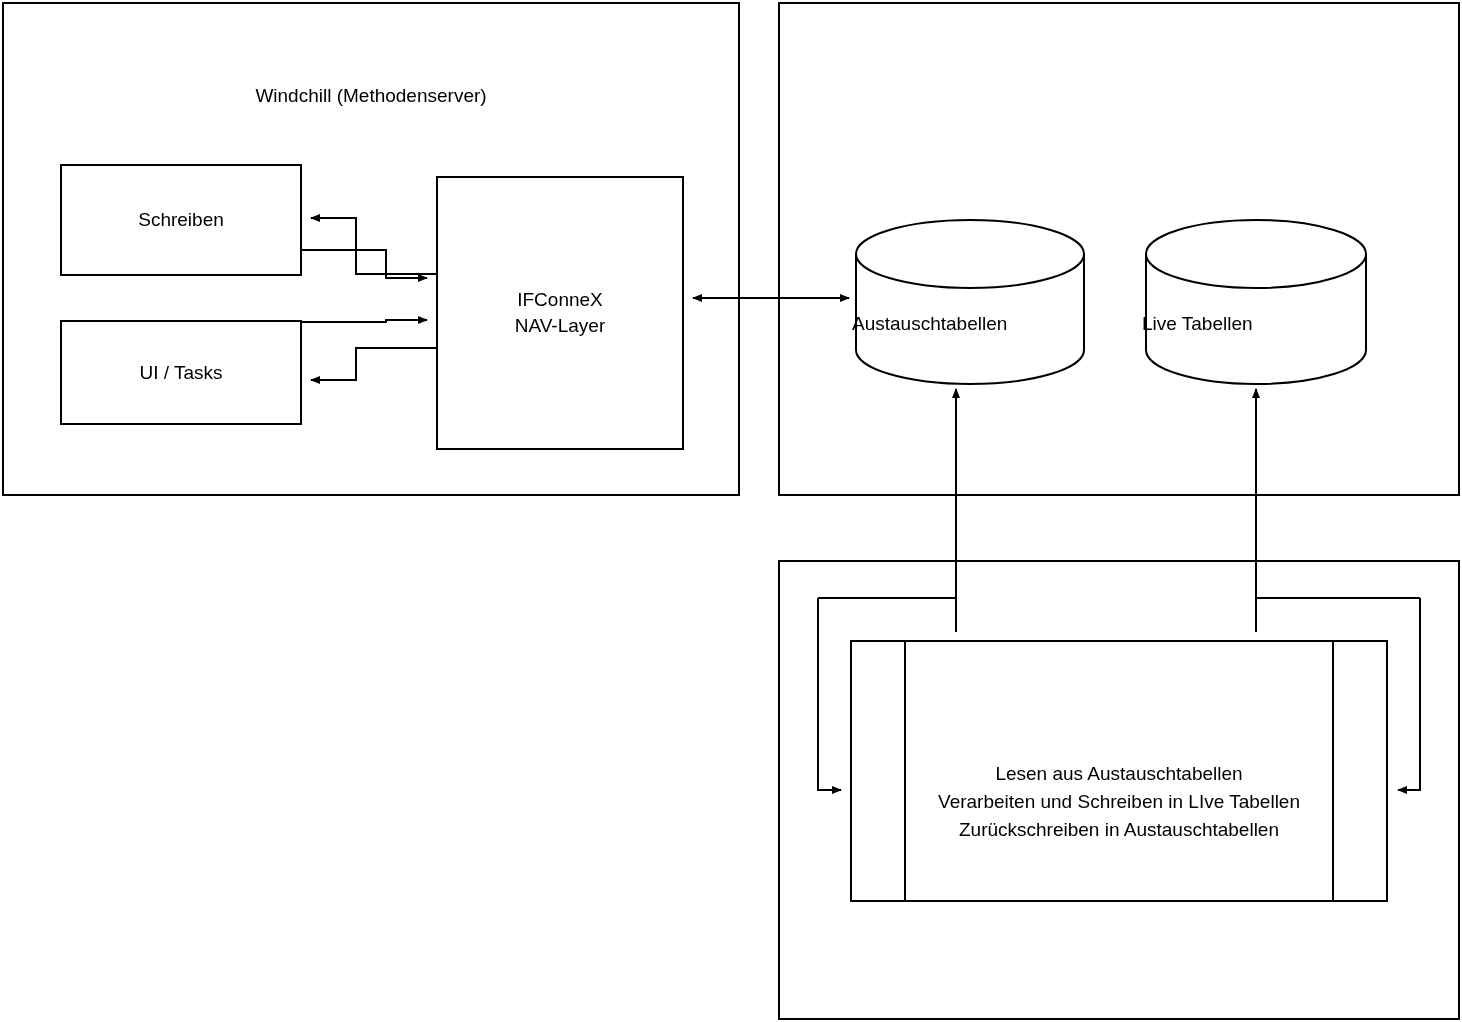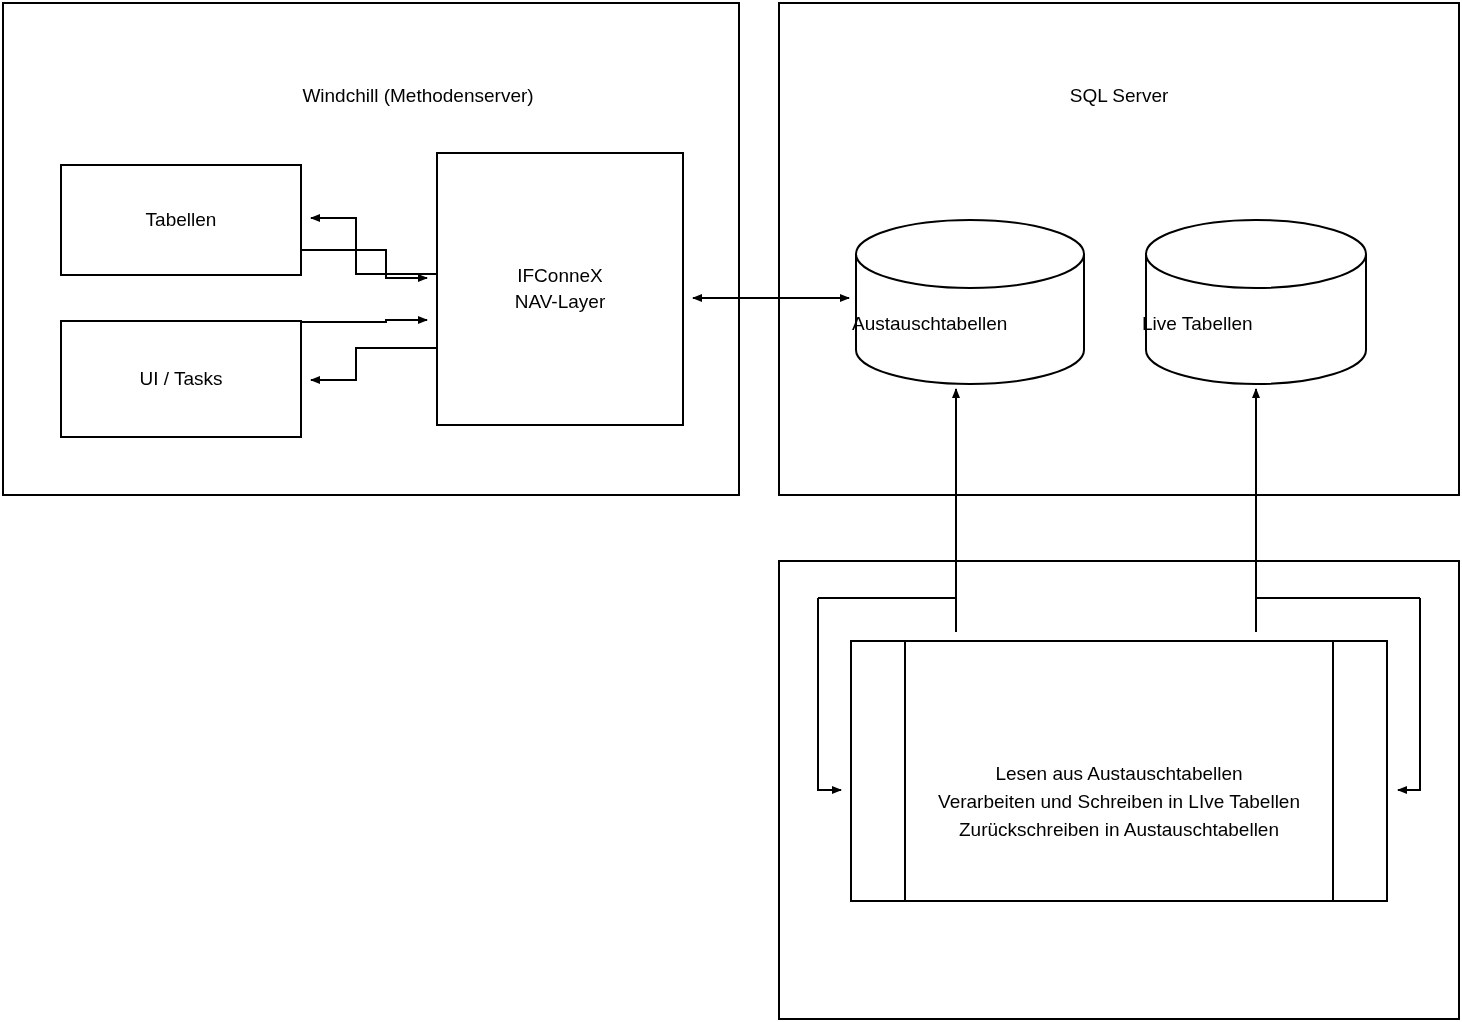--- a/index.html
+++ b/index.html
@@ -50,31 +50,30 @@
     font-size: 19px;
     line-height: 23px;
   }
 </style>
 </head>
 <body>
 
 <div id="canvas">
 
   <div class="box" style="left:2px; top:2px; width:738px; height:494px;"></div>
-  <div class="label" style="left:2px; top:84px; width:738px;margin-left:47px;">Windchill (Methodenserver)</div>
+  <div class="label" style="left:2px; top:84px; width:738px;">Windchill (Methodenserver)</div>
 
-  <div class="box center-label" style="left:60px; top:164px; width:242px; height:112px; font-size:19px;">Tabellen</div>
+  <div class="box center-label" style="left:60px; top:164px; width:242px; height:112px; font-size:19px;">Schreiben</div>
 
-  <div class="box center-label" style="left:60px; top:320px; width:242px; height:118px; font-size:19px;">UI / Tasks</div>
+  <div class="box center-label" style="left:60px; top:320px; width:242px; height:105px; font-size:19px;">UI / Tasks</div>
 
-  <div class="box center-label" style="left:436px; top:152px; width:248px; height:274px; font-size:19px; white-space:pre-line; line-height:26px;">IFConneX
+  <div class="box center-label" style="left:436px; top:176px; width:248px; height:274px; font-size:19px; white-space:pre-line; line-height:26px;">IFConneX
 NAV-Layer</div>
 
   <div class="box" style="left:778px; top:2px; width:682px; height:494px;"></div>
-  <div class="label" style="left:778px; top:84px; width:682px;">SQL Server</div>
 
   <div class="box" style="left:778px; top:560px; width:682px; height:460px;"></div>
 
   <div class="box" style="left:850px; top:640px; width:538px; height:262px;"></div>
 
   <div class="box" style="left:904px; top:640px; width:430px; height:262px; border-top:none; border-bottom:none;"></div>
   <div class="label center-label" style="left:888px; top:640px; width:462px; height:324px; font-size:19px; line-height:28px;">Lesen aus Austauschtabellen
 Verarbeiten und Schreiben in LIve Tabellen
 Zurückschreiben in Austauschtabellen</div>
 

